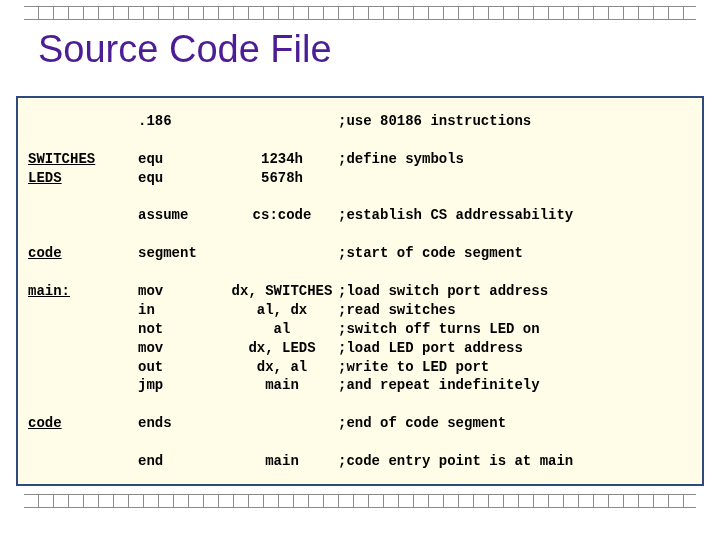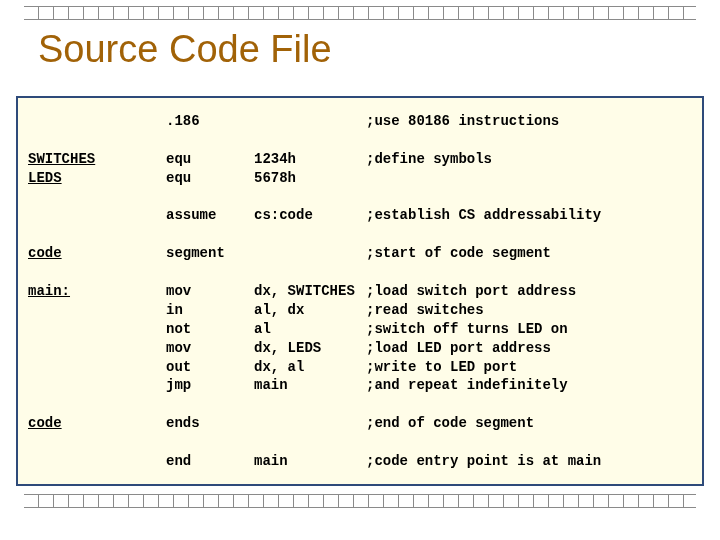--- a/index.html
+++ b/index.html
@@ -36,21 +36,21 @@
     background:
       repeating-linear-gradient(to right,
         transparent 0, transparent 14px,
         #8a8a8a 14px, #8a8a8a 15px);
   }
   .title {
     position: absolute;
     left: 38px;
     top: 28px;
     font-size: 38px;
-    color: #a16207;
+    color: #4c1d95;
     font-family: Verdana, Arial, sans-serif;
   }
   .codebox {
     position: absolute;
     left: 16px;
     top: 96px;
     width: 688px;
     height: 390px;
     border: 2px solid #2e4a7a;
     background: #fffde8;
@@ -59,22 +59,22 @@
   pre.code {
     margin: 0;
     font-family: "Courier New", Courier, monospace;
     font-size: 14px;
     line-height: 1.35;
     font-weight: bold;
     white-space: pre;
     color: #000;
   }
   .label   { display: inline-block; width: 110px; text-decoration: underline; }
-  .op      { display: inline-block; width: 88px; margin-left: 28px;  }
-  .arg     { display: inline-block; width: 112px; }
+  .op      { display: inline-block; width: 88px;  }
+  .arg     { display: inline-block; width: 112px; text-align: center; }
 </style>
 </head>
 <body>
 
 <div class="rule-top"></div>
 
 <div class="title">Source Code File</div>
 
 <div class="codebox">
   <pre class="code" id="code"><div><span class="label"></span><span class="op">.186</span><span class="arg"></span><span>;use 80186 instructions</span></div><div><span class="label"></span><span class="op"></span><span class="arg"></span><span></span></div><div><span class="label">SWITCHES</span><span class="op">equ</span><span class="arg">1234h</span><span>;define symbols</span></div><div><span class="label">LEDS</span><span class="op">equ</span><span class="arg">5678h</span><span></span></div><div><span class="label"></span><span class="op"></span><span class="arg"></span><span></span></div><div><span class="label"></span><span class="op">assume</span><span class="arg">cs:code</span><span>;establish CS addressability</span></div><div><span class="label"></span><span class="op"></span><span class="arg"></span><span></span></div><div><span class="label">code</span><span class="op">segment</span><span class="arg"></span><span>;start of code segment</span></div><div><span class="label"></span><span class="op"></span><span class="arg"></span><span></span></div><div><span class="label">main:</span><span class="op">mov</span><span class="arg">dx, SWITCHES</span><span>;load switch port address</span></div><div><span class="label"></span><span class="op">in</span><span class="arg">al, dx</span><span>;read switches</span></div><div><span class="label"></span><span class="op">not</span><span class="arg">al</span><span>;switch off turns LED on</span></div><div><span class="label"></span><span class="op">mov</span><span class="arg">dx, LEDS</span><span>;load LED port address</span></div><div><span class="label"></span><span class="op">out</span><span class="arg">dx, al</span><span>;write to LED port</span></div><div><span class="label"></span><span class="op">jmp</span><span class="arg">main</span><span>;and repeat indefinitely</span></div><div><span class="label"></span><span class="op"></span><span class="arg"></span><span></span></div><div><span class="label">code</span><span class="op">ends</span><span class="arg"></span><span>;end of code segment</span></div><div><span class="label"></span><span class="op"></span><span class="arg"></span><span></span></div><div><span class="label"></span><span class="op">end</span><span class="arg">main</span><span>;code entry point is at main</span></div></pre>

